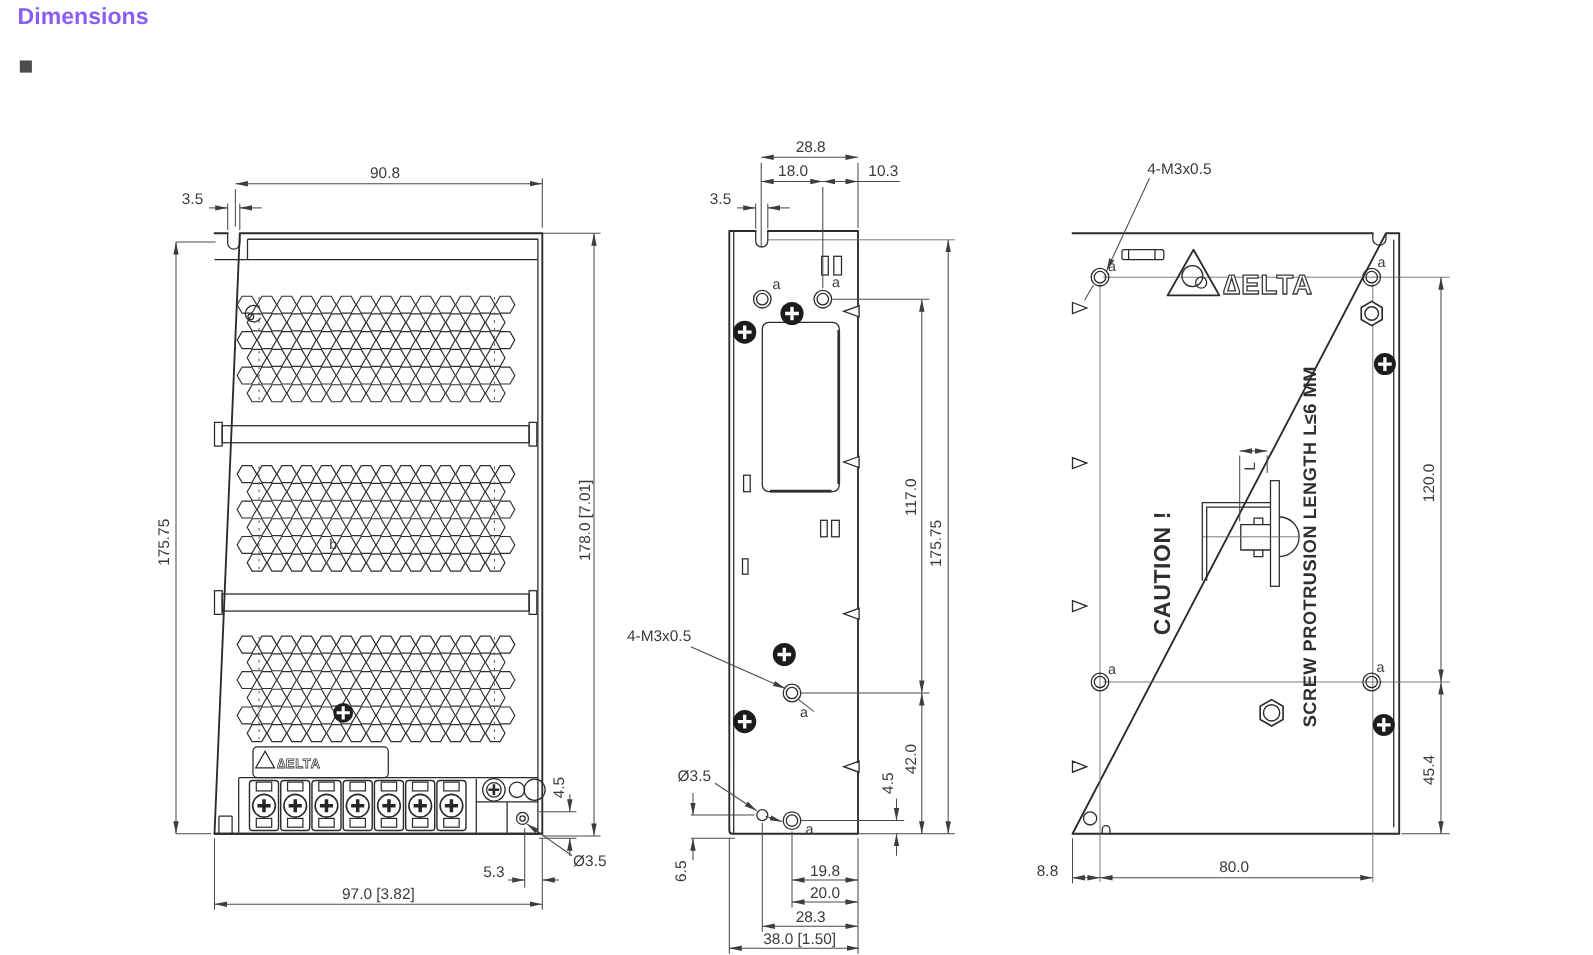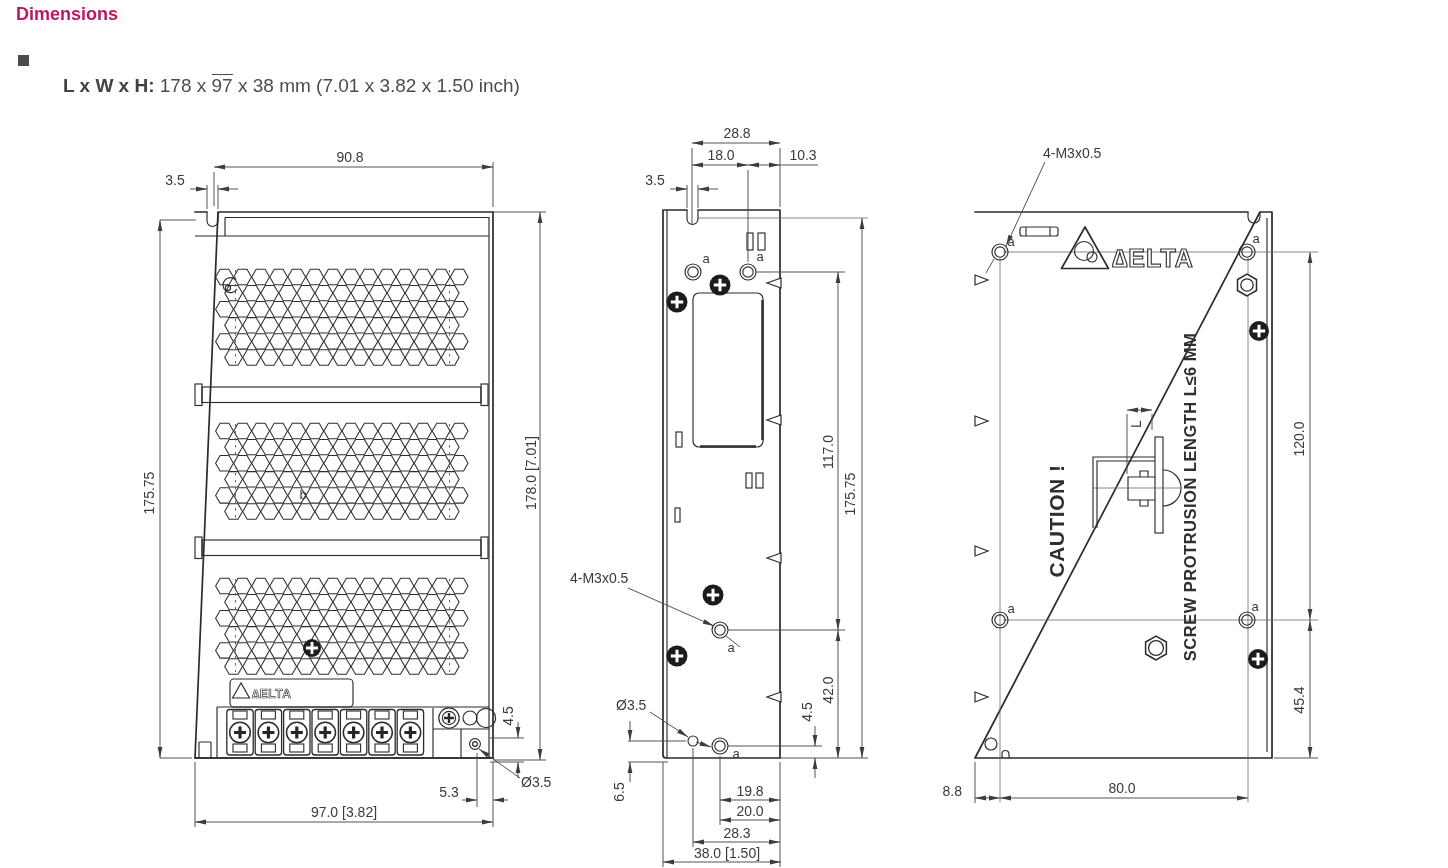--- a/index.html
+++ b/index.html
@@ -1,18 +1,18 @@
 <!DOCTYPE html>
 <html><head>
 <meta charset="utf-8">
 <style>
   html,body{margin:0;padding:0;background:#fff;}
   #page{position:relative;width:1448px;height:868px;background:#ffffff;overflow:hidden;
         font-family:"Liberation Sans",sans-serif;}
-  .hdr-title{position:absolute;left:16px;top:4px;font-size:18px;font-weight:bold;color:#be185d;}
+  .hdr-title{position:absolute;left:16px;top:4px;font-size:21px;font-weight:bold;color:#8b5cf6;}
   .bullet{position:absolute;left:18px;top:55px;width:11px;height:11px;background:#4b4b4d;}
   .line1{position:absolute;left:63px;top:47px;font-size:19px;color:#4c4c4e;}
   .line2{position:absolute;left:63px;top:75px;font-size:19px;color:#4c4c4e;}
   .b{font-weight:bold;color:#414042;}
   .ua{font-weight:bold;color:#414042;text-decoration:underline;}
   .ov{border-top:1.5px solid #4c4c4e;}
   svg{position:absolute;left:0;top:0;}
   .ol{fill:none;stroke:#2b2b2b;stroke-width:1.7;stroke-linejoin:round;stroke-linecap:round;}
   .md{fill:none;stroke:#2b2b2b;stroke-width:1.15;}
   .th{fill:none;stroke:#303030;stroke-width:2.5;}
@@ -23,21 +23,20 @@
   text.sm{font-size:13px;}
   text.logo{font-family:"Liberation Sans",sans-serif;font-weight:bold;fill:#fff;stroke:#3a3a3a;}
   text.cau{font-family:"Liberation Sans",sans-serif;font-weight:bold;fill:#2f2f2f;letter-spacing:0.5px;}
 </style>
 </head>
 <body>
 
 <div id="page">
   <div class="hdr-title">Dimensions</div>
   <div class="bullet"></div>
-  <div class="line2"><span class="b">L x W x H:</span><span> 178 x </span><span class="ov">97</span><span> x 38 mm (7.01 x 3.82 x 1.50 inch)</span></div>
 
   <svg width="1448" height="868" viewBox="0 0 1448 868">
     <defs>
       <marker id="ar" viewBox="0 0 12 6" refX="12" refY="3" markerWidth="12" markerHeight="6" orient="auto-start-reverse">
         <path d="M12,3 L0,0.4 L0,5.6 Z" fill="#3d3d3d"></path>
       </marker>
     </defs>
 
     <g id="front">
 

